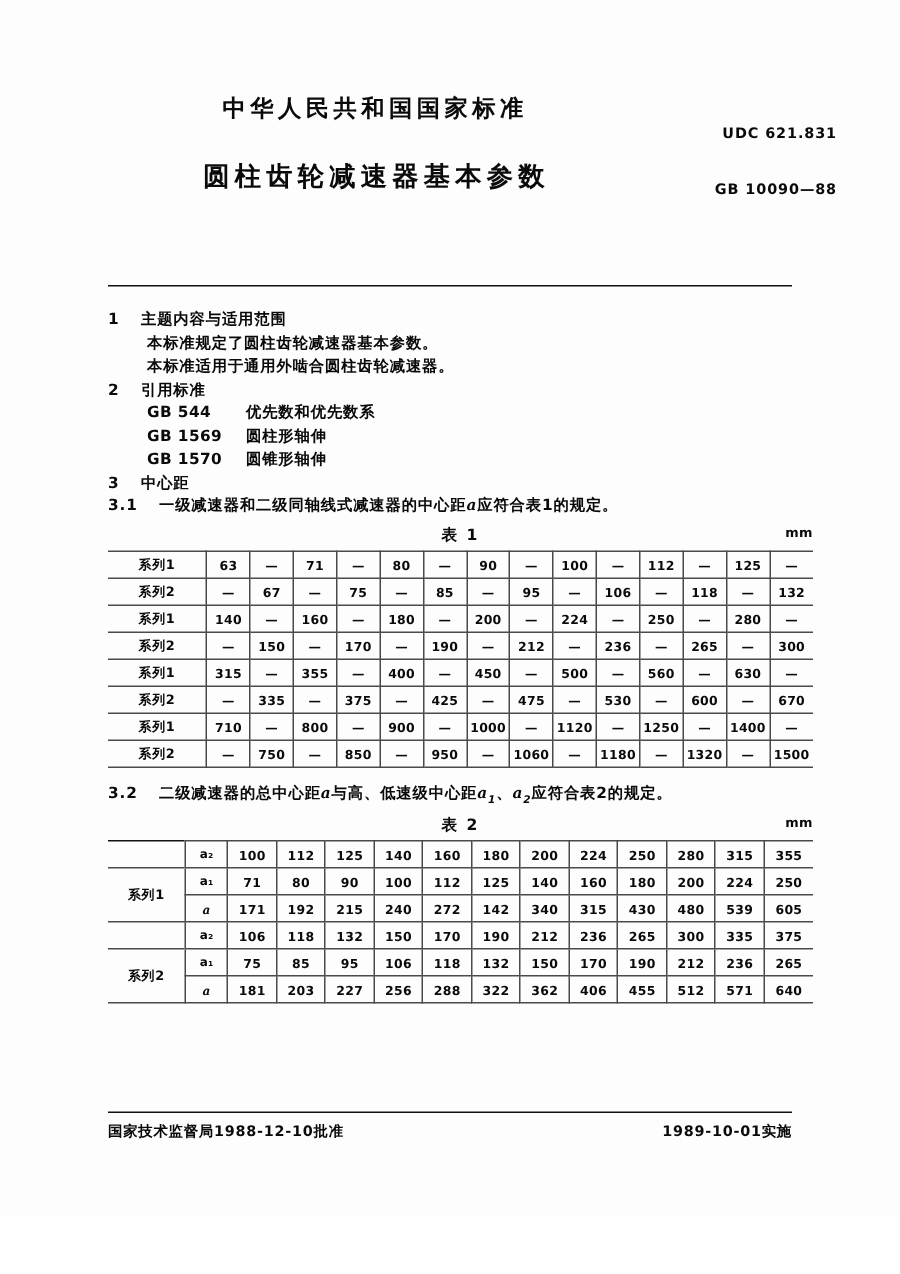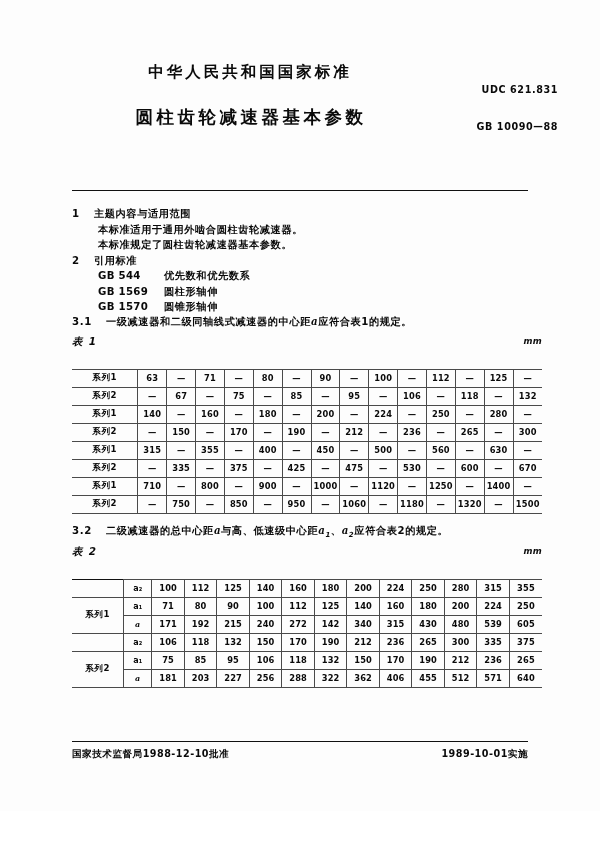--- a/index.html
+++ b/index.html
@@ -127,40 +127,39 @@
     font-family: "DejaVu Serif", "Liberation Serif", serif;
   }
   sub {
     font-size: 7px;
     font-style: italic;
   }
 
   
   .tbl-block { margin-top: 6px; }
   .tbl-cap {
-    text-align: left;
+    text-align: center;
     font-size: 10.4px;
     font-weight: bold;
     letter-spacing: 1.4px;
     position: relative;
-    font-style: italic;
   }
   .tbl-unit {
     position: absolute;
     right: 0;
     top: 1px;
     font-size: 8.6px;
     font-weight: bold;
     letter-spacing: 0.3px;
   }
   table {
     border-collapse: collapse;
     width: 100%;
     table-layout: fixed;
-    margin-top: 20px;
+    margin-top: 3px;
   }
   table td {
     border: 0.8px solid #4a4a4a;
     text-align: center;
     font-size: 8.3px;
     font-weight: bold;
     height: 17px;
     padding: 0;
     letter-spacing: 0.2px;
   }
@@ -216,37 +215,40 @@
     <div class="gbno">GB 10090—88</div>
   </div>
 
   <div class="rule-top"></div>
 
   <div class="body-area">
 
     <div class="clause">
       <span class="num">1</span><span>主题内容与适用范围</span>
     </div>
+    <div class="clause indent2">本标准规定了圆柱齿轮减速器基本参数。</div>
     <div class="clause indent2">本标准适用于通用外啮合圆柱齿轮减速器。</div>
-    <div class="clause indent2">本标准规定了圆柱齿轮减速器基本参数。</div>
 
     <div class="clause">
       <span class="num">2</span><span>引用标准</span>
     </div>
 
     <div class="clause ref-row">
       <span class="code">GB 544</span><span>优先数和优先数系</span>
     </div>
     <div class="clause ref-row">
       <span class="code">GB 1569</span><span>圆柱形轴伸</span>
     </div>
     <div class="clause ref-row">
       <span class="code">GB 1570</span><span>圆锥形轴伸</span>
     </div>
 
+    <div class="clause">
+      <span class="num">3</span><span>中心距</span>
+    </div>
 
     <div class="sub">
       <span class="snum">3.1</span><span>一级减速器和二级同轴线式减速器的中心距</span><span class="ital">a</span><span>应符合表1的规定。</span>
     </div>
 
     <div class="tbl-block">
       <div class="tbl-cap">
         <span>表 1</span>
         <span class="tbl-unit">mm</span>
       </div>

